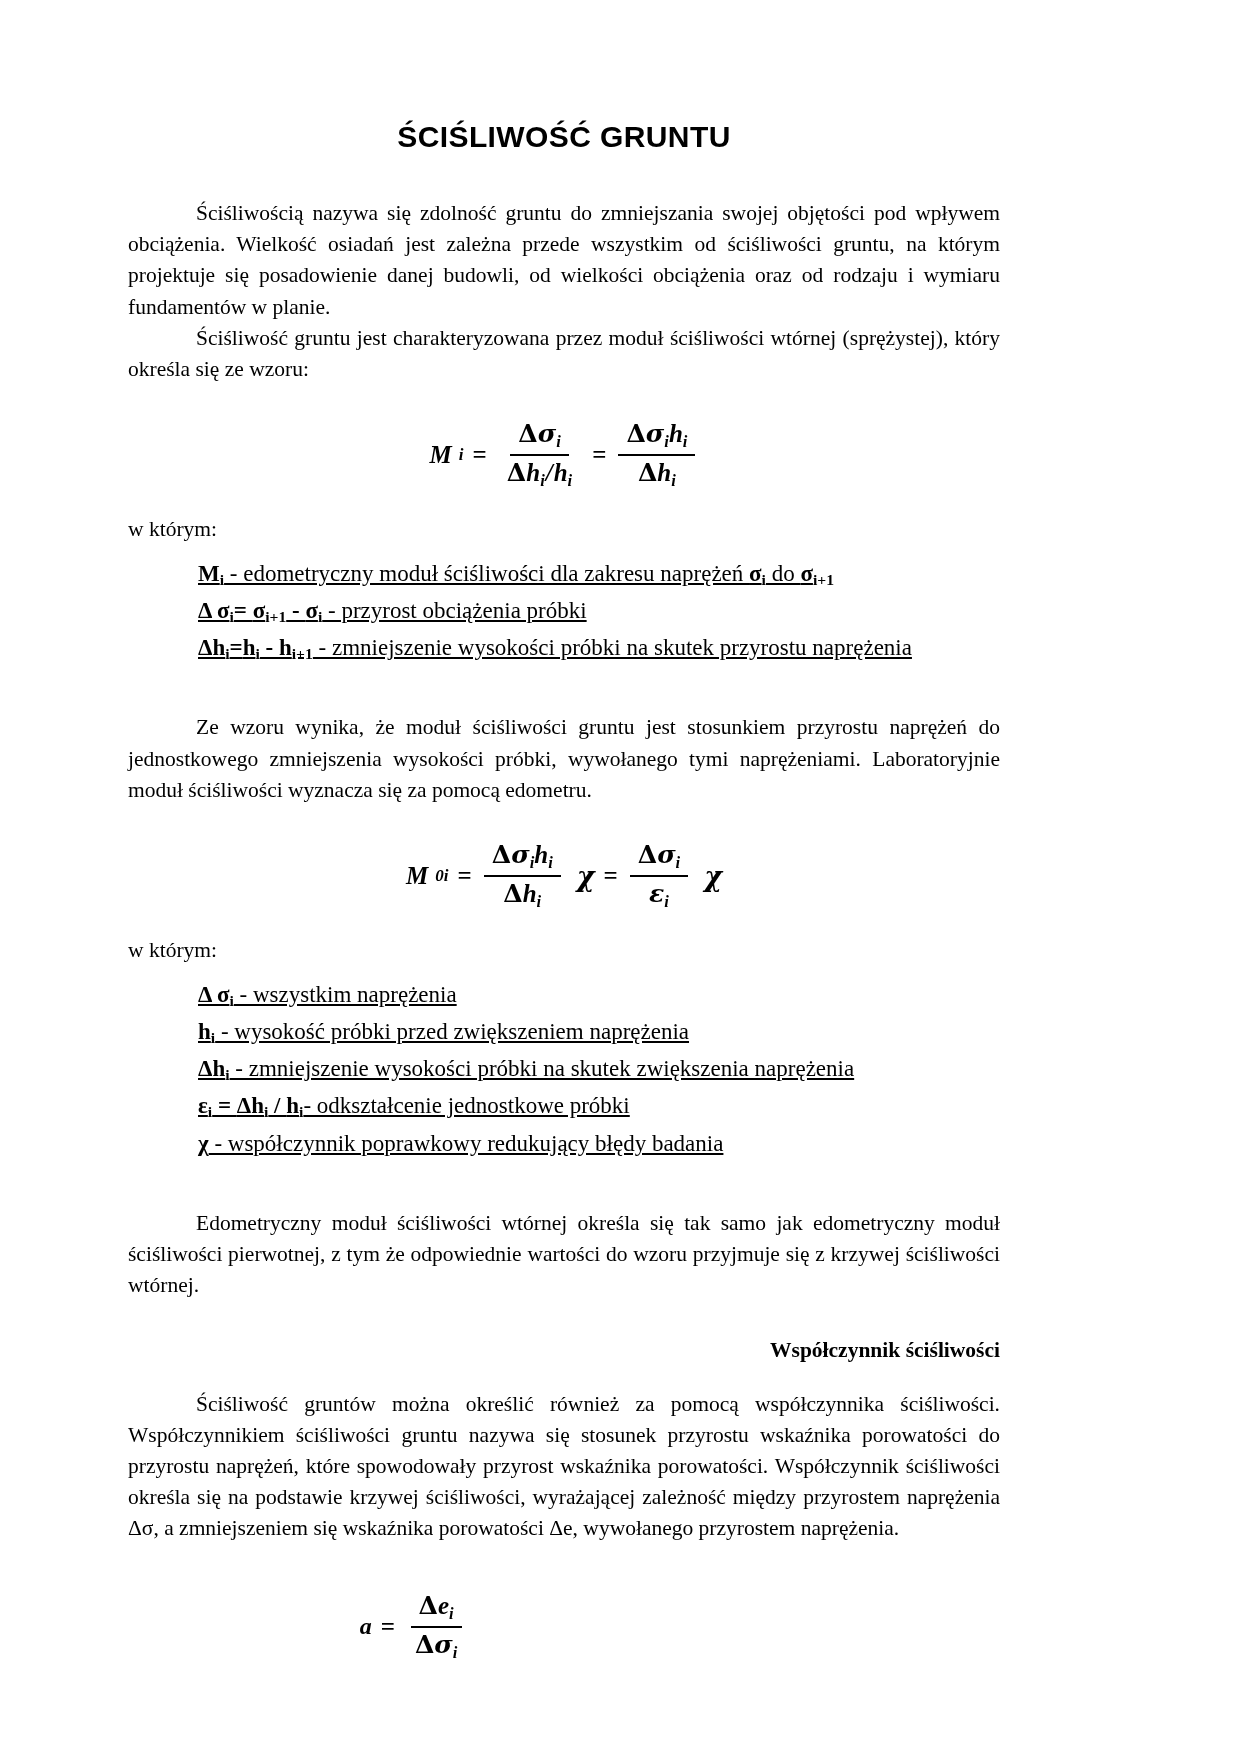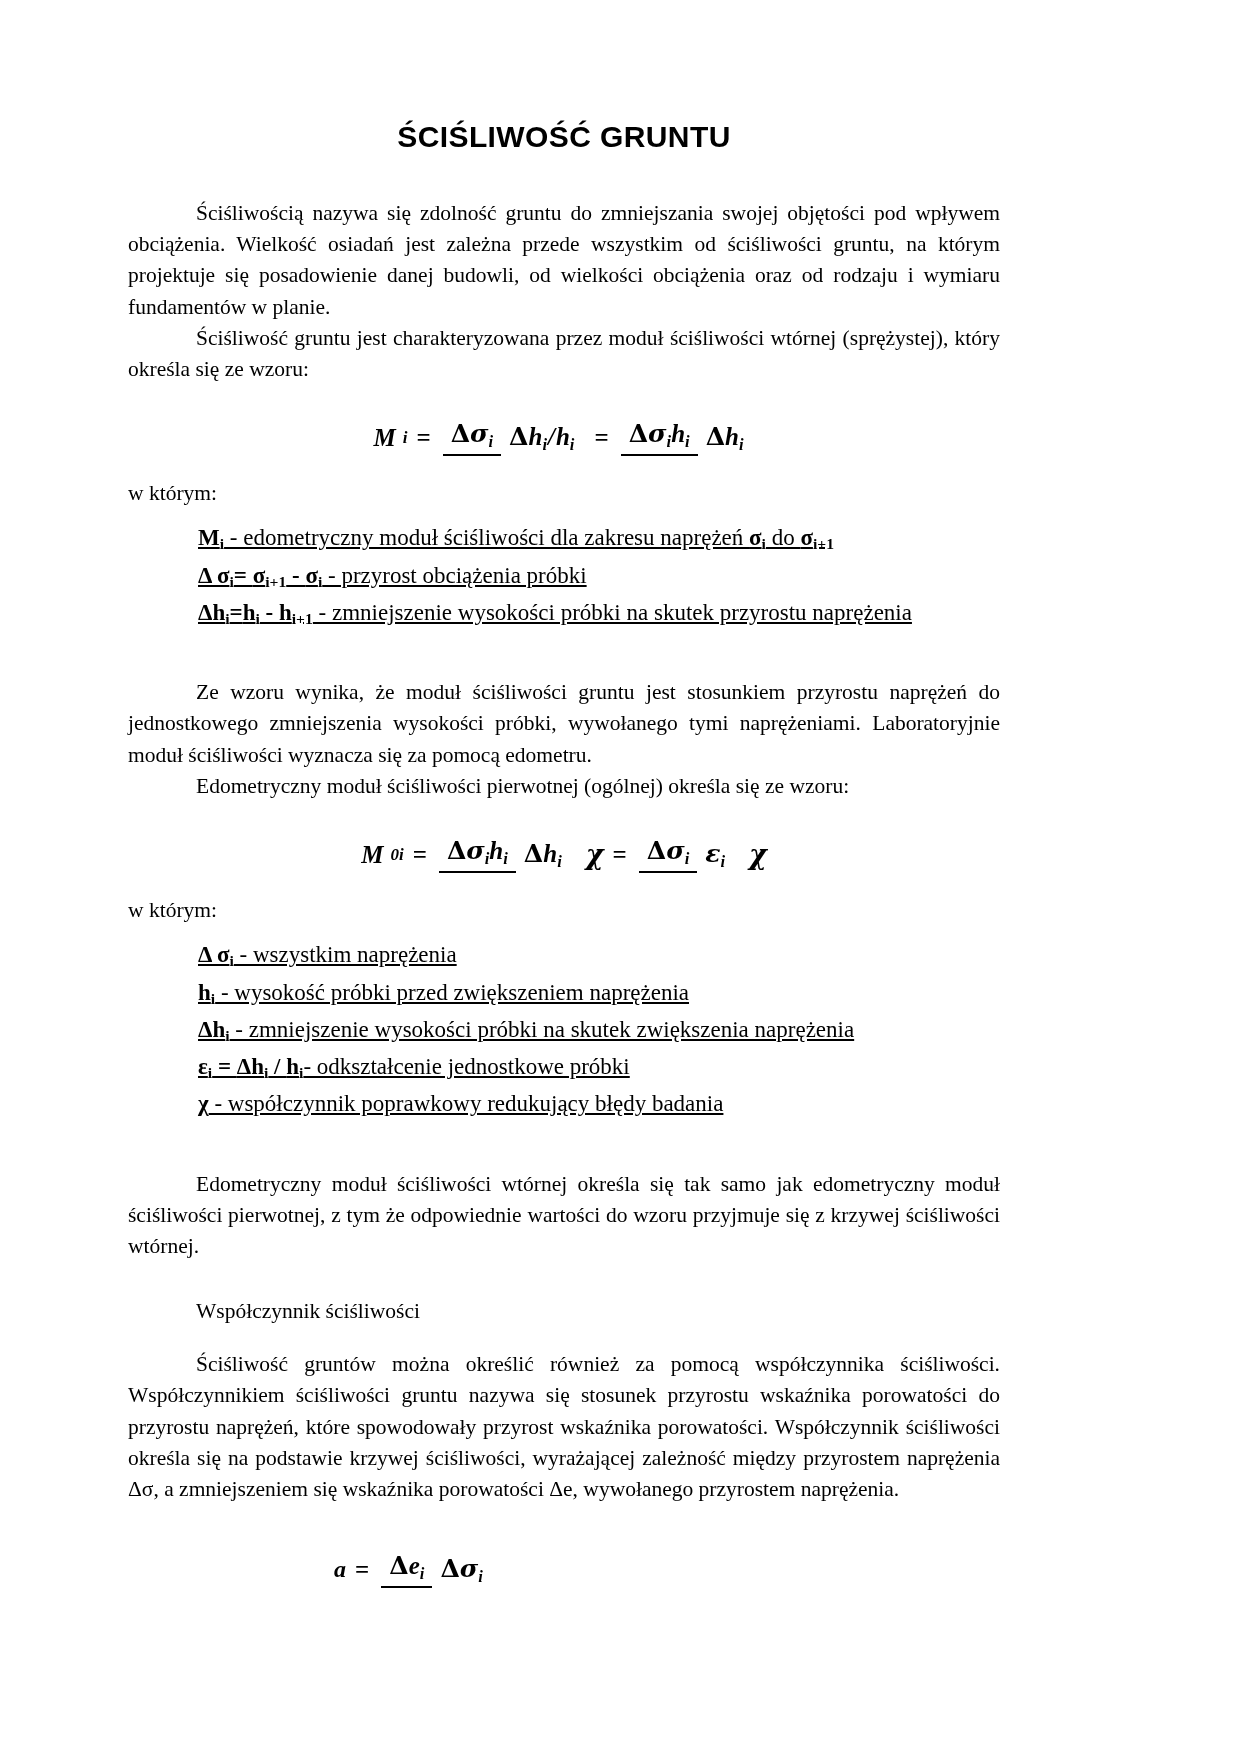--- a/index.html
+++ b/index.html
@@ -77,25 +77,26 @@
     white-space: nowrap;
     text-decoration: underline;
   }
   .sym { font-weight: bold; }
 
   
   sub { font-size: 0.68em; vertical-align: -0.26em; line-height: 0; }
 
   h2.subhead {
     font-size: 21.5px;
-    font-weight: normal;
+    font-weight: bold;
     margin: 0;
     padding: 0;
     text-indent: 68px;
     line-height: 1.45;
+    text-align: right;
   }
 
   
   .formula-block {
     text-align: center;
     font-family: "Liberation Serif", "DejaVu Serif", serif;
     font-size: 25px;
   }
   .eq {
     display: inline-flex;
@@ -115,21 +116,21 @@
     vertical-align: -0.30em;
     margin-left: 1px;
   }
   .op {
     font-size: 25px;
     font-weight: bold;
     padding: 0 3px;
   }
   .frac {
     display: inline-flex;
-    flex-direction: row;
+    flex-direction: column;
     align-items: center;
     justify-content: center;
     vertical-align: middle;
     margin: 0 3px;
   }
   .frac .num {
     padding: 0 8px 2px 8px;
     border-bottom: 2.2px solid #000;
     white-space: nowrap;
   }
@@ -213,21 +214,20 @@
       <li><span class="sym">Δ σ</span><sub class="sym">i</sub><span class="sym">= </span><span class="sym">σ</span><sub class="sym">i+1</sub><span class="sym"> - </span><span class="sym">σ</span><sub class="sym">i</sub><span> - przyrost obciążenia próbki</span></li>
 
       <li><span class="sym">Δh</span><sub class="sym">i</sub><span class="sym">=</span><span class="sym">h</span><sub class="sym">i</sub><span class="sym"> - </span><span class="sym">h</span><sub class="sym">i+1</sub><span> - zmniejszenie wysokości próbki na skutek przyrostu naprężenia</span></li>
 
     </ul>
 
     <div class="gap-xl"></div>
 
     <p class="para indent">Ze wzoru wynika, że moduł ściśliwości gruntu jest stosunkiem przyrostu naprężeń do jednostkowego zmniejszenia wysokości próbki, wywołanego tymi naprężeniami. Laboratoryjnie moduł ściśliwości wyznacza się za pomocą edometru.</p>
 
-    <p class="para indent"><b>Edometryczny moduł ściśliwości pierwotnej (ogólnej)</b><span> określa się ze wzoru:</span></p>
 
     <div class="gap-lg"></div>
 
     <div class="formula-block">
       <span class="eq">
         <span class="mvar">M</span>
           <span class="mvar-sub">0i</span>
         <span class="op">=</span>
         <span class="frac">
           <span class="num"><span class="mdelta">Δ</span><span class="mgreek">σ</span><span class="msub">i</span><span class="mi">h</span><span class="msub">i</span></span>

